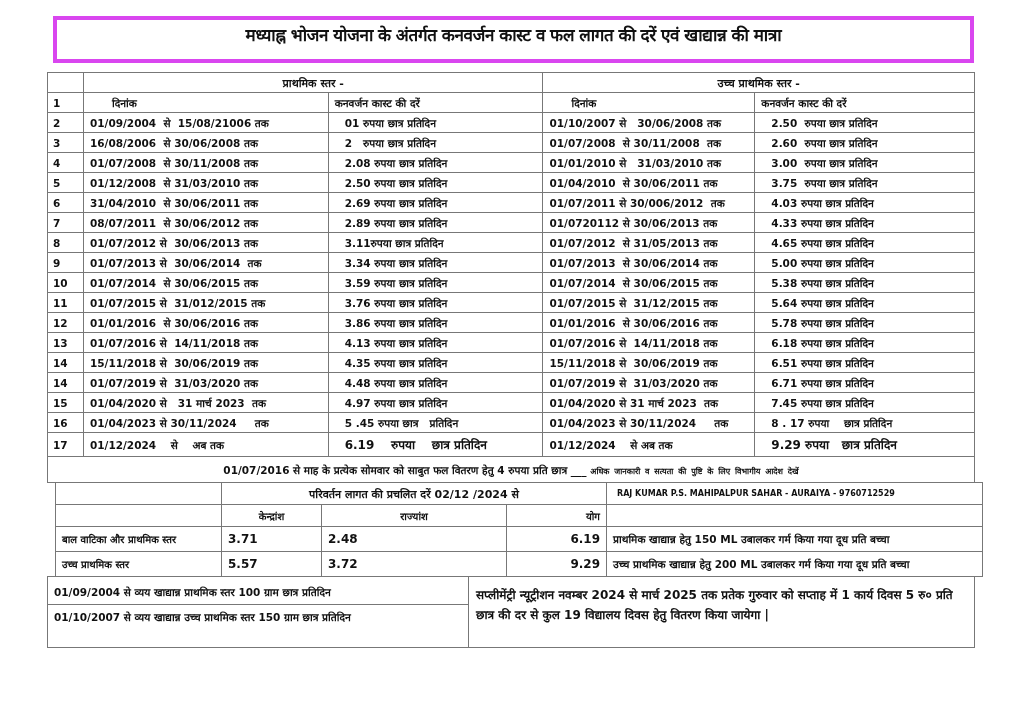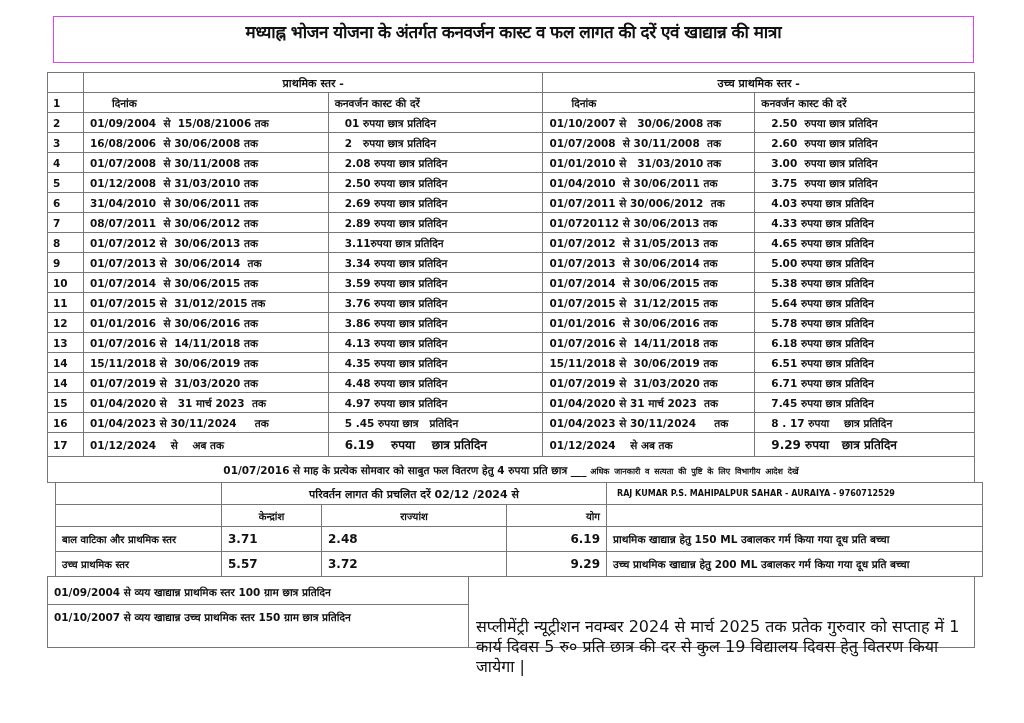--- a/index.html
+++ b/index.html
@@ -1,17 +1,17 @@
 <!DOCTYPE html>
 <html><head>
 <meta charset="utf-8">
 <style>
   html, body { margin:0; padding:0; background:#ffffff; }
   body { width:1024px; height:723px; position:relative; font-family:"DejaVu Sans", sans-serif; color:#111; overflow:hidden; }
-  .title-box { position:absolute; left:53px; top:16px; width:921px; height:47px; border:1px solid #d946ef; box-sizing:border-box; }
+  .title-box { position:absolute; left:53px; top:16px; width:921px; height:47px; border:4px solid #d946ef; box-sizing:border-box; }
   .title-box .t { position:absolute; left:0; right:0; top:3px; text-align:center; font-size:17px; font-weight:bold; letter-spacing:-0.3px; font-family:"DejaVu Sans Condensed","DejaVu Sans", sans-serif; }
   table { border-collapse:collapse; position:absolute; }
   td { border:1px solid #777; font-size:10.5px; font-weight:bold; padding:0 6px; white-space:nowrap; height:20px; vertical-align:middle; box-sizing:border-box; }
   #main { left:47px; top:72px; width:928px; }
   #main td.num { width:36px; text-align:left; padding-left:5px; font-size:10.5px; }
   #main td.d1 { width:245px; }
   #main td.c1 { width:215px; }
   #main td.d2 { width:212px; }
   #main td.c2 { width:220px; }
   #main tr.hdr td { text-align:center; font-size:11px; }
@@ -20,21 +20,21 @@
   .note-row td { text-align:center; font-size:10.5px; height:26px; }
   .note-row .small { font-size:8px; font-weight:bold;font-family:Liberation Mono, monospace; }
   #conv { left:55px; top:504px; width:928px; }
   #conv td { height:22px; }
   #conv .vals td { font-size:12px; height:25px; }
   #bottom { left:47px; top:599px; width:928px; height:72px; border:1px solid #777; box-sizing:border-box; position:absolute; }
   #bottom .left { position:absolute; left:0; top:0; width:420px; height:100%; border-right:1px solid #777; }
   #bottom .left .l1 { position:absolute; left:6px; top:8px; font-size:10.5px; font-weight:bold; white-space:nowrap; }
   #bottom .left .sep { position:absolute; left:0; right:0; top:27px; border-top:1px solid #777; }
   #bottom .left .l2 { position:absolute; left:6px; top:33px; font-size:10.5px; font-weight:bold; white-space:nowrap; }
-  #bottom .right { position:absolute; left:428px; top:8px; width:490px; font-size:16px; font-weight:normal; line-height:20px;margin-top:32px; }
+  #bottom .right { position:absolute; left:428px; top:8px; width:490px; font-size:12px; font-weight:bold; line-height:20px; }
 </style>
 </head>
 <body>
 
 <div class="title-box">
   <div class="t">मध्याह्न भोजन योजना के अंतर्गत कनवर्जन कास्ट व फल लागत की दरें एवं खाद्यान्न की मात्रा</div>
 </div>
 
 <table id="main">
   <tbody id="main-body">

